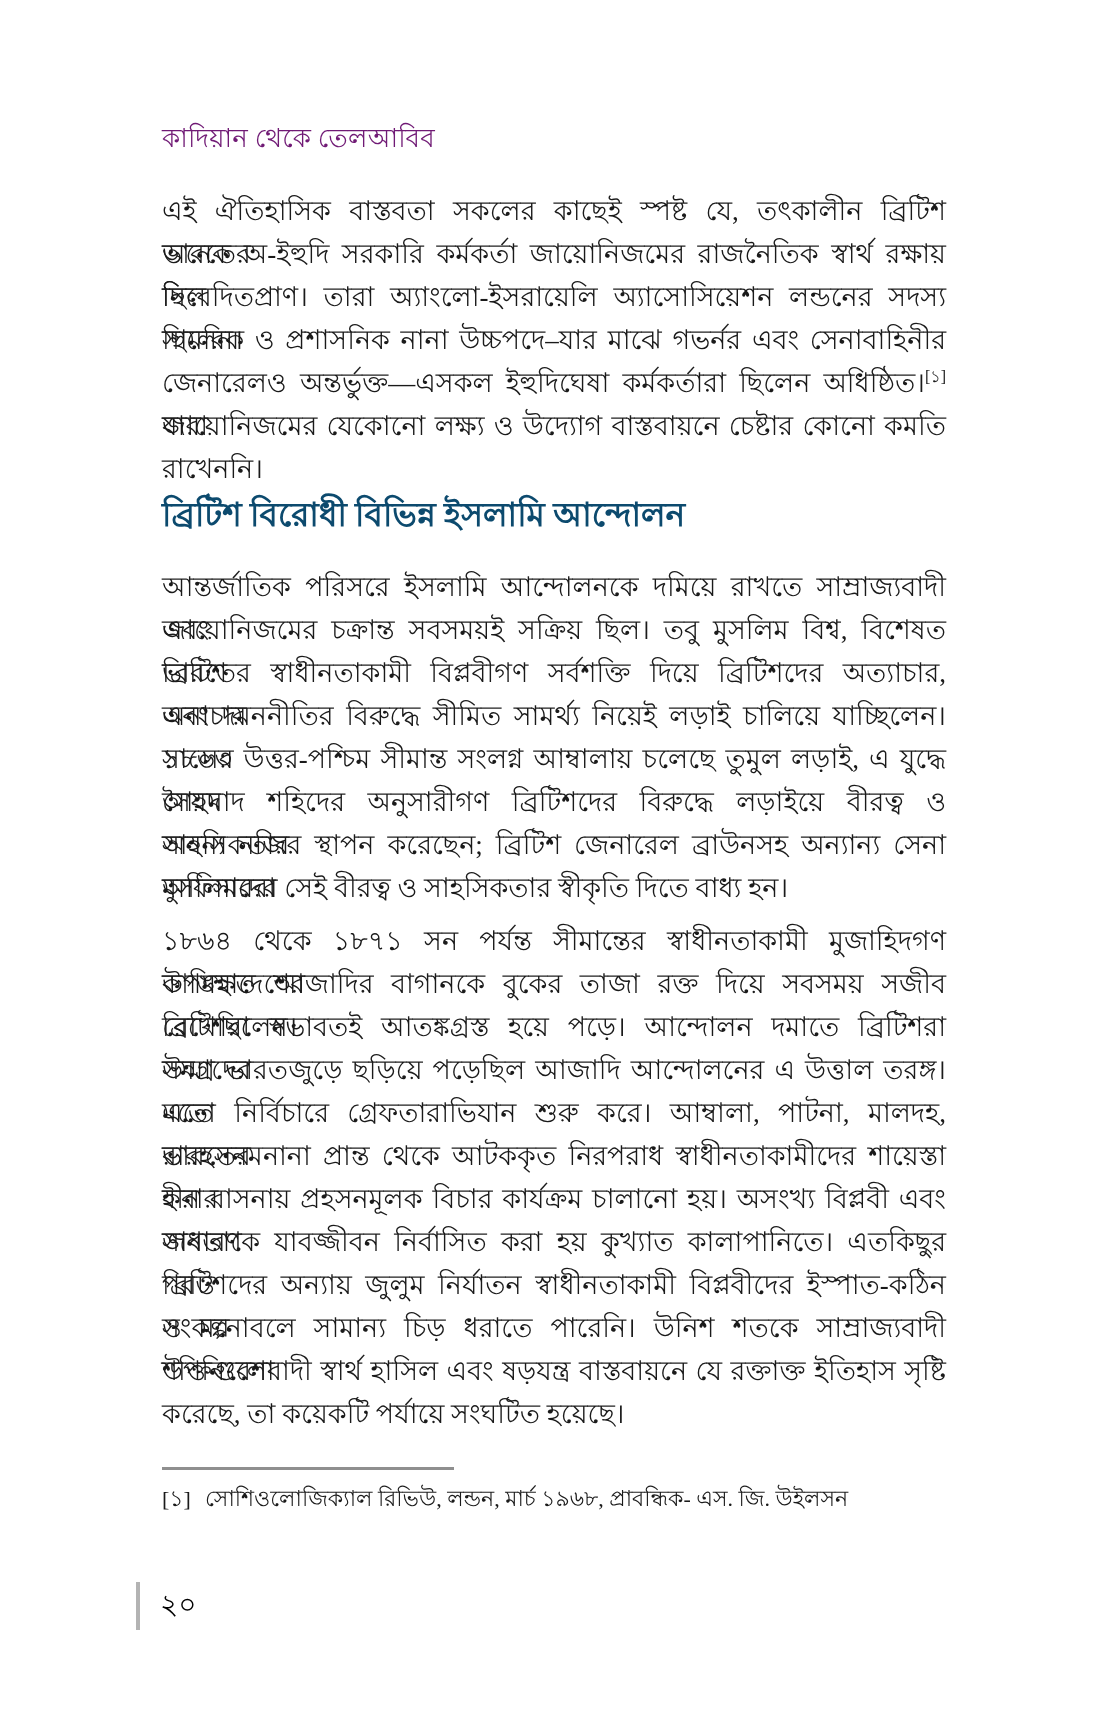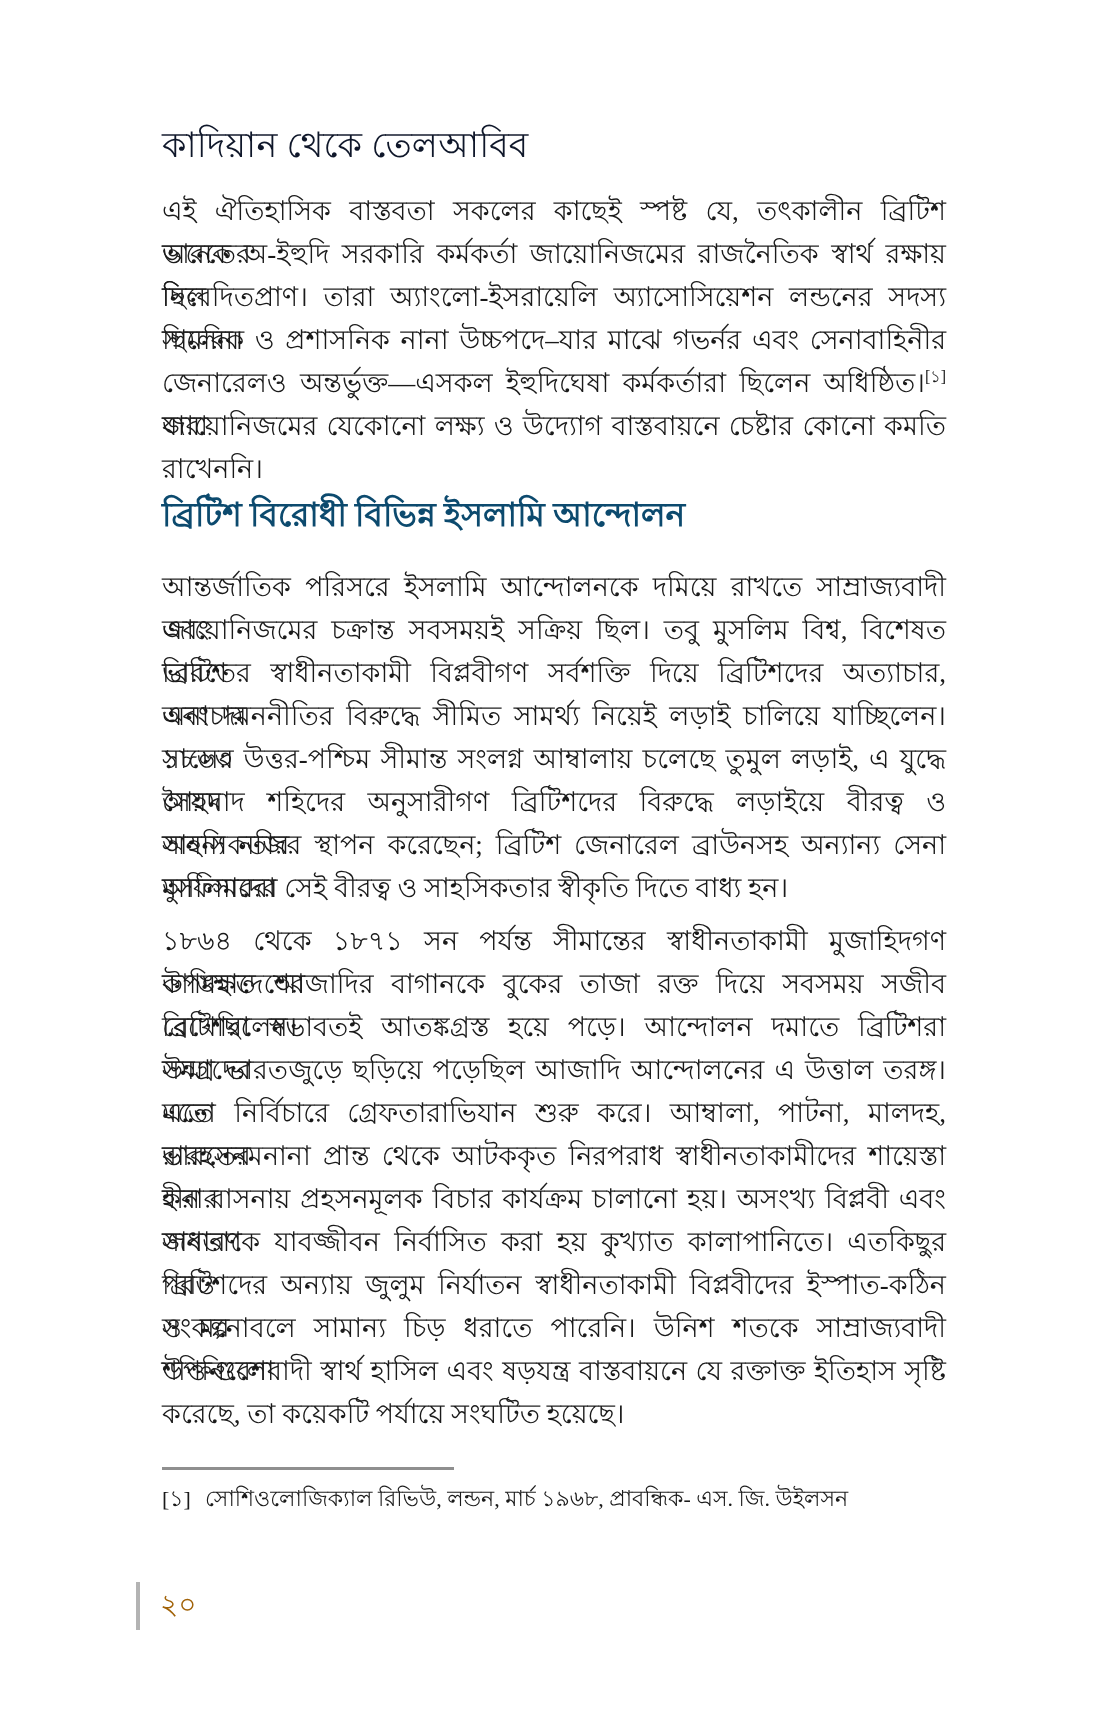--- a/index.html
+++ b/index.html
@@ -14,22 +14,22 @@
     margin: 0 auto;
     background: #ffffff;
     font-family: "Liberation Serif", "DejaVu Serif", serif;
     color: #1a1a1a;
     overflow: hidden;
   }
   .running-head {
     position: absolute;
     left: 162px;
     top: 118px;
-    font-size: 35px;
-    color: #0f172a;
+    font-size: 26px;
+    color: #701a75;
     letter-spacing: 0.2px;
     text-align: right;
   }
   .text-col {
     position: absolute;
     left: 162px;
     width: 784px;
   }
   .para .line {
     height: 43px;
@@ -82,21 +82,21 @@
     align-items: center;
     gap: 20px;
   }
   .page-number-bar {
     width: 4px;
     height: 48px;
     background: #b3b3b3;
   }
   .page-number {
     font-size: 28px;
-    color: #a16207;
+    color: #000000;
   }
 </style>
 </head>
 <body>
 
 <div class="page">
 
   <div class="running-head">কাদিয়ান থেকে তেলআবিব</div>
 
   <div id="para-1" class="text-col para">

